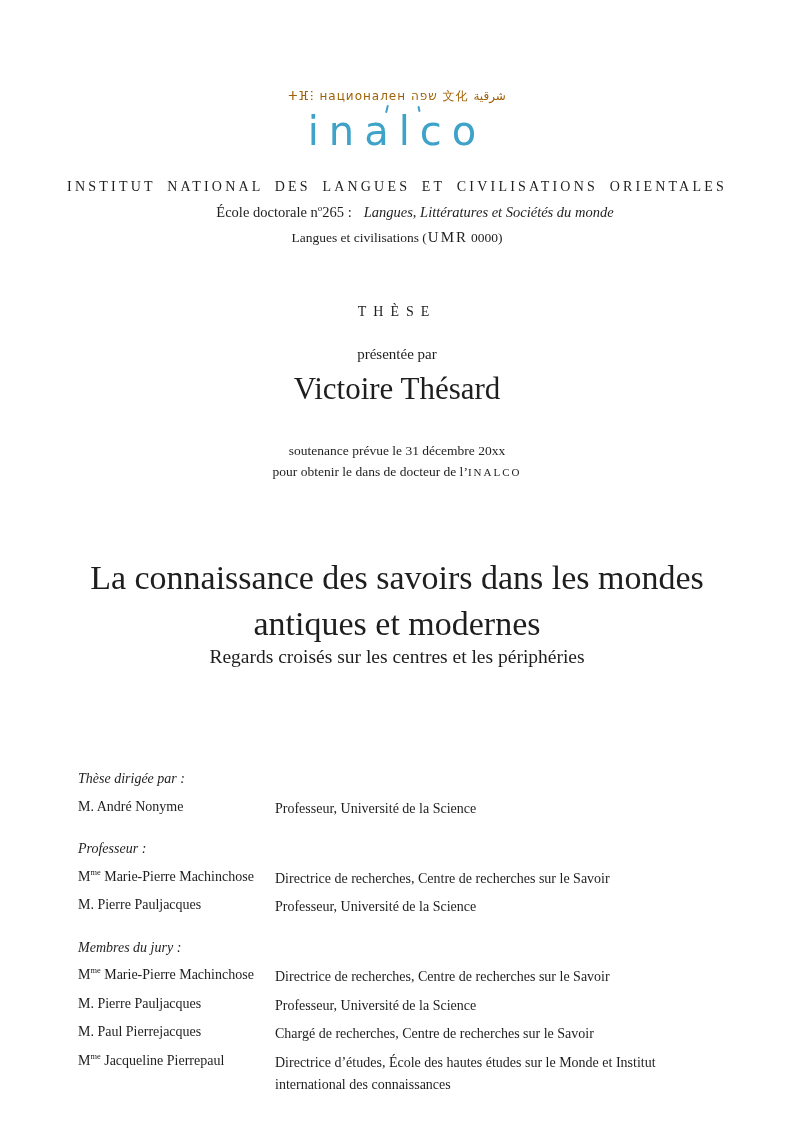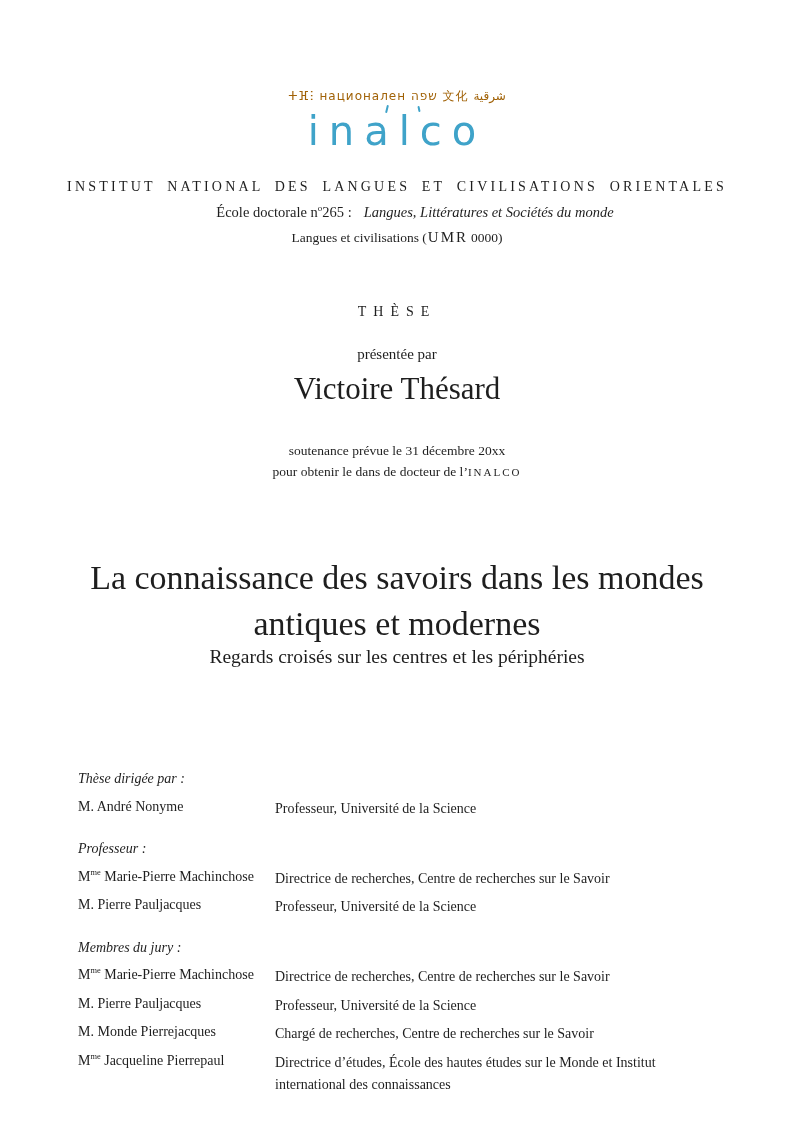--- a/index.html
+++ b/index.html
@@ -205,21 +205,21 @@
       <div class="jury-heading">Membres du jury :</div>
       <div class="jury-row">
         <div class="jury-name"><span>M</span><sup>me</sup><span> Marie-Pierre Machinchose</span></div>
         <div class="jury-role">Directrice de recherches, Centre de recherches sur le Savoir</div>
       </div>
       <div class="jury-row">
         <div class="jury-name"><span>M. Pierre Pauljacques</span><sup></sup><span></span></div>
         <div class="jury-role">Professeur, Université de la Science</div>
       </div>
       <div class="jury-row">
-        <div class="jury-name"><span>M. Monde Pierrejacques</span><sup></sup><span></span></div>
+        <div class="jury-name"><span>M. Paul Pierrejacques</span><sup></sup><span></span></div>
         <div class="jury-role">Chargé de recherches, Centre de recherches sur le Savoir</div>
       </div>
       <div class="jury-row">
         <div class="jury-name"><span>M</span><sup>me</sup><span> Jacqueline Pierrepaul</span></div>
         <div class="jury-role">Directrice d’études, École des hautes études sur le Monde et Institut international des connaissances</div>
       </div>
     </div>
 
   </div>
 </div>

